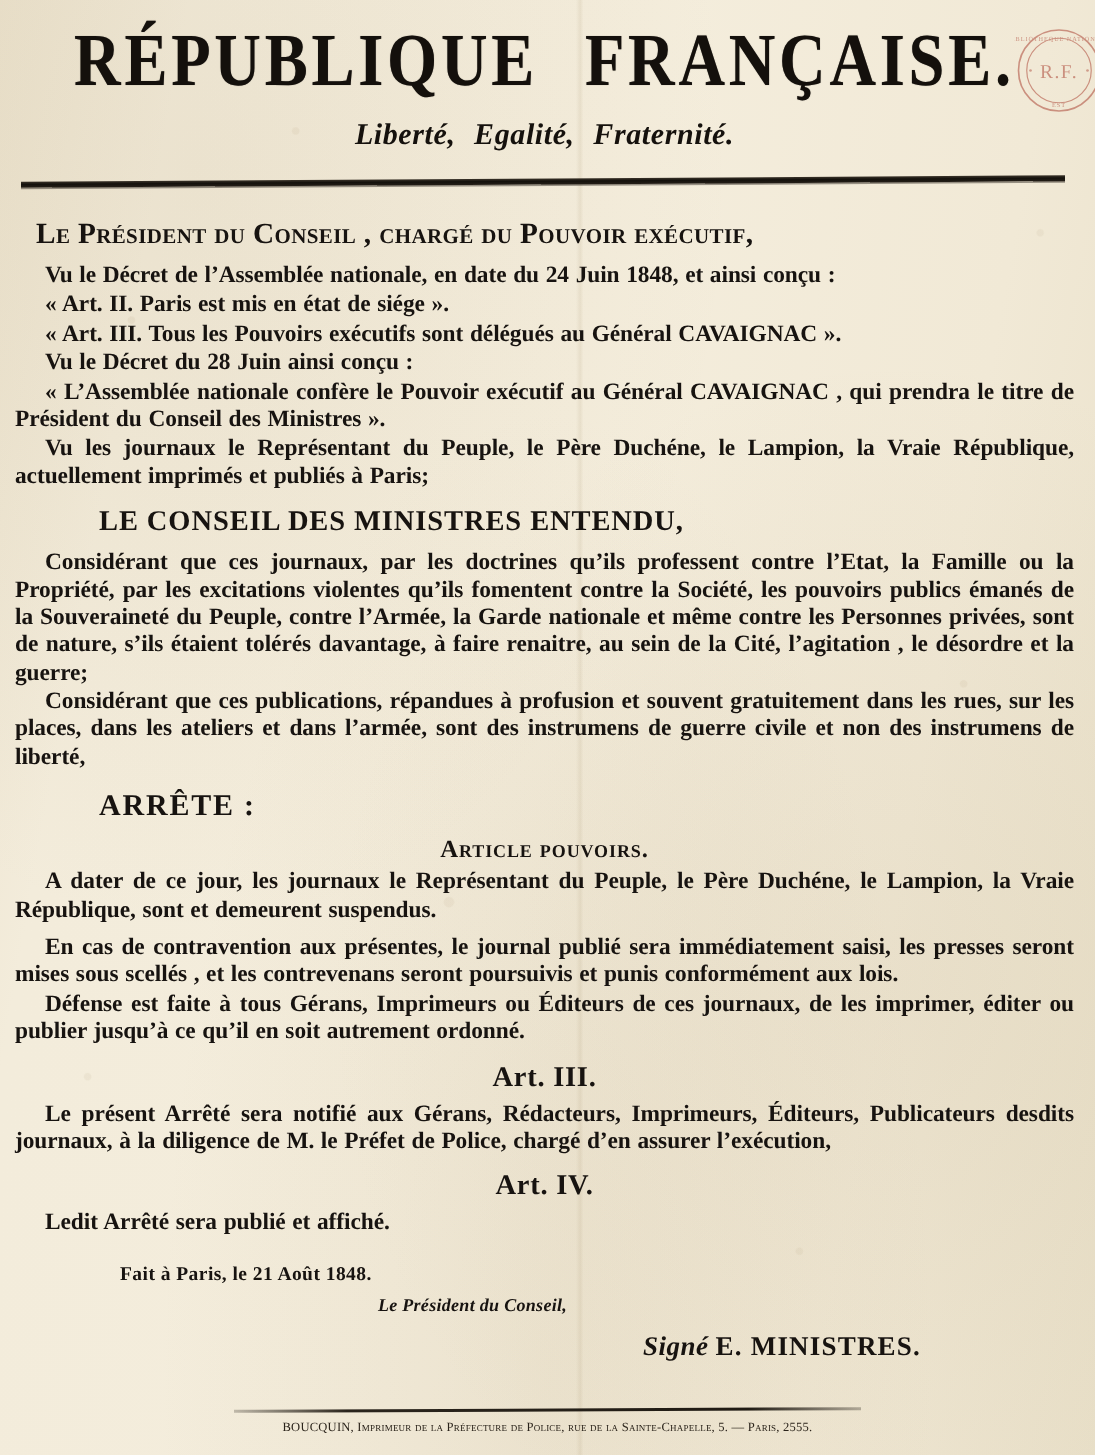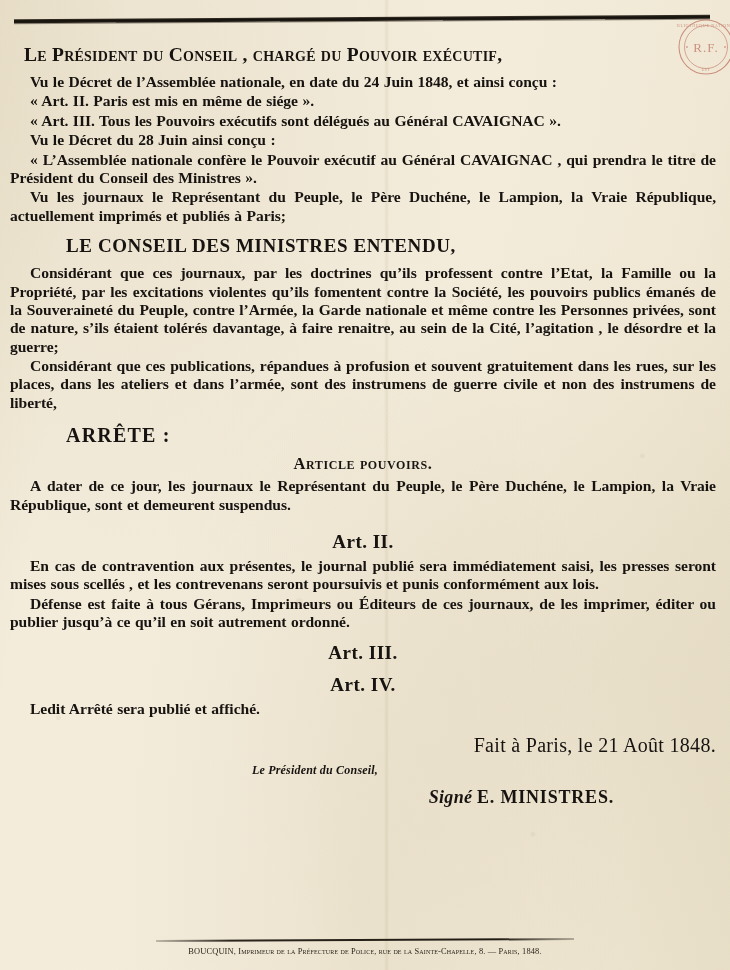--- a/index.html
+++ b/index.html
@@ -143,25 +143,24 @@
   .arrete-head {
     font-weight: 700;
     font-size: 20px;
     letter-spacing: 1.2px;
     margin: 12px 0 0 56px;
   }
   .gap-sm { height: 6px; }
 
   
   .faitline {
-    font-weight: 400;
-    font-size: 20px;
+    font-weight: 700;
+    font-size: 13px;
     margin: 16px 0 0 70px;
     letter-spacing: .3px;
-    text-align: right;
   }
   .sig-block {
     margin-top: 6px;
     padding-right: 96px;
     text-align: right;
   }
   .sig-1 {
     font-style: italic;
     font-weight: 700;
     font-size: 12px;
@@ -226,68 +225,72 @@
     <g fill="#b45a4a" opacity=".85">
       <circle cx="11" cy="33" r="0.9"></circle>
       <circle cx="49" cy="33" r="0.9"></circle>
     </g>
     <text x="30" y="13" text-anchor="middle" font-family="Liberation Serif, serif" font-size="4.2" fill="#b45a4a" letter-spacing="0.6">BIBLIOTHEQUE  NATIONALE</text>
     <text x="30" y="57" text-anchor="middle" font-family="Liberation Serif, serif" font-size="4.2" fill="#b45a4a" letter-spacing="0.6">EST</text>
   </svg>
 
   <div class="sheet">
 
+    <div class="masthead">
+      <div class="rf-title">RÉPUBLIQUE FRANÇAISE.</div>
+      <div class="rf-motto">Liberté,  Egalité,  Fraternité.</div>
+    </div>
     <div class="rule-wrap">
       <div class="rule"></div>
     </div>
 
     <div class="body">
 
       <div class="lead-title smallcaps">Le Président du Conseil , chargé du Pouvoir exécutif,</div>
 
       <p class="tx">Vu le Décret de l’Assemblée nationale, en date du 24 Juin 1848, et ainsi conçu :</p>
-      <p class="tx quote">« Art. II. Paris est mis en même de siége ».</p>
+      <p class="tx quote">« Art. II. Paris est mis en état de siége ».</p>
       <p class="tx quote">« Art. III. Tous les Pouvoirs exécutifs sont délégués au Général CAVAIGNAC ».</p>
       <p class="tx">Vu le Décret du 28 Juin ainsi conçu :</p>
       <p class="tx quote">« L’Assemblée nationale confère le Pouvoir exécutif au Général CAVAIGNAC , qui prendra le titre de Président du Conseil des Ministres ».</p>
       <p class="tx">Vu les journaux le Représentant du Peuple, le Père Duchéne, le Lampion, la Vraie République, actuellement imprimés et publiés à Paris;</p>
 
       <div class="conseil-head">LE CONSEIL DES MINISTRES ENTENDU,</div>
 
       <p class="tx">Considérant que ces journaux, par les doctrines qu’ils professent contre l’Etat, la Famille ou la Propriété, par les excitations violentes qu’ils fomentent contre la Société, les pouvoirs publics émanés de la Souveraineté du Peuple, contre l’Armée, la Garde nationale et même contre les Personnes privées, sont de nature, s’ils étaient tolérés davantage, à faire renaitre, au sein de la Cité, l’agitation , le désordre et la guerre;</p>
       <p class="tx">Considérant que ces publications, répandues à profusion et souvent gratuitement dans les rues, sur les places, dans les ateliers et dans l’armée, sont des instrumens de guerre civile et non des instrumens de liberté,</p>
 
       <div class="arrete-head">ARRÊTE :</div>
 
       <div class="ctr-head">Article pouvoirs.</div>
       <p class="tx">A dater de ce jour, les journaux le Représentant du Peuple, le Père Duchéne, le Lampion, la Vraie République, sont et demeurent suspendus.</p>
 
       <div class="gap-sm"></div>
 
-      <div class="sec-head">Art. II.</div>
       <p class="tx">En cas de contravention aux présentes, le journal publié sera immédiatement saisi, les presses seront mises sous scellés , et les contrevenans seront poursuivis et punis conformément aux lois.</p>
       <p class="tx">Défense est faite à tous Gérans, Imprimeurs ou Éditeurs de ces journaux, de les imprimer, éditer ou publier jusqu’à ce qu’il en soit autrement ordonné.</p>
 
       <div class="sec-head">Art. III.</div>
+      <p class="tx">Le présent Arrêté sera notifié aux Gérans, Rédacteurs, Imprimeurs, Éditeurs, Publicateurs desdits journaux, à la diligence de M. le Préfet de Police, chargé d’en assurer l’exécution,</p>
 
       <div class="sec-head">Art. IV.</div>
       <p class="tx">Ledit Arrêté sera publié et affiché.</p>
 
       <div class="faitline">Fait à Paris, le 21 Août 1848.</div>
 
       <div class="sig-block">
         <div class="sig-1">Le Président du Conseil,</div>
         <div class="sig-2">
           <span class="sg">Signé</span>
           <span class="nm">E. MINISTRES.</span>
         </div>
 
       </div>
 
     </div>
   </div>
 
   <div class="imprint-wrap">
     <div class="imprint-rule"></div>
-    <div class="imprint">BOUCQUIN, Imprimeur de la Préfecture de Police, rue de la Sainte-Chapelle, 8. — Paris, 1848.</div>
+    <div class="imprint">BOUCQUIN, Imprimeur de la Préfecture de Police, rue de la Sainte-Chapelle, 5. — Paris, 2555.</div>
   </div>
 
 </div>
 
 </body></html>

